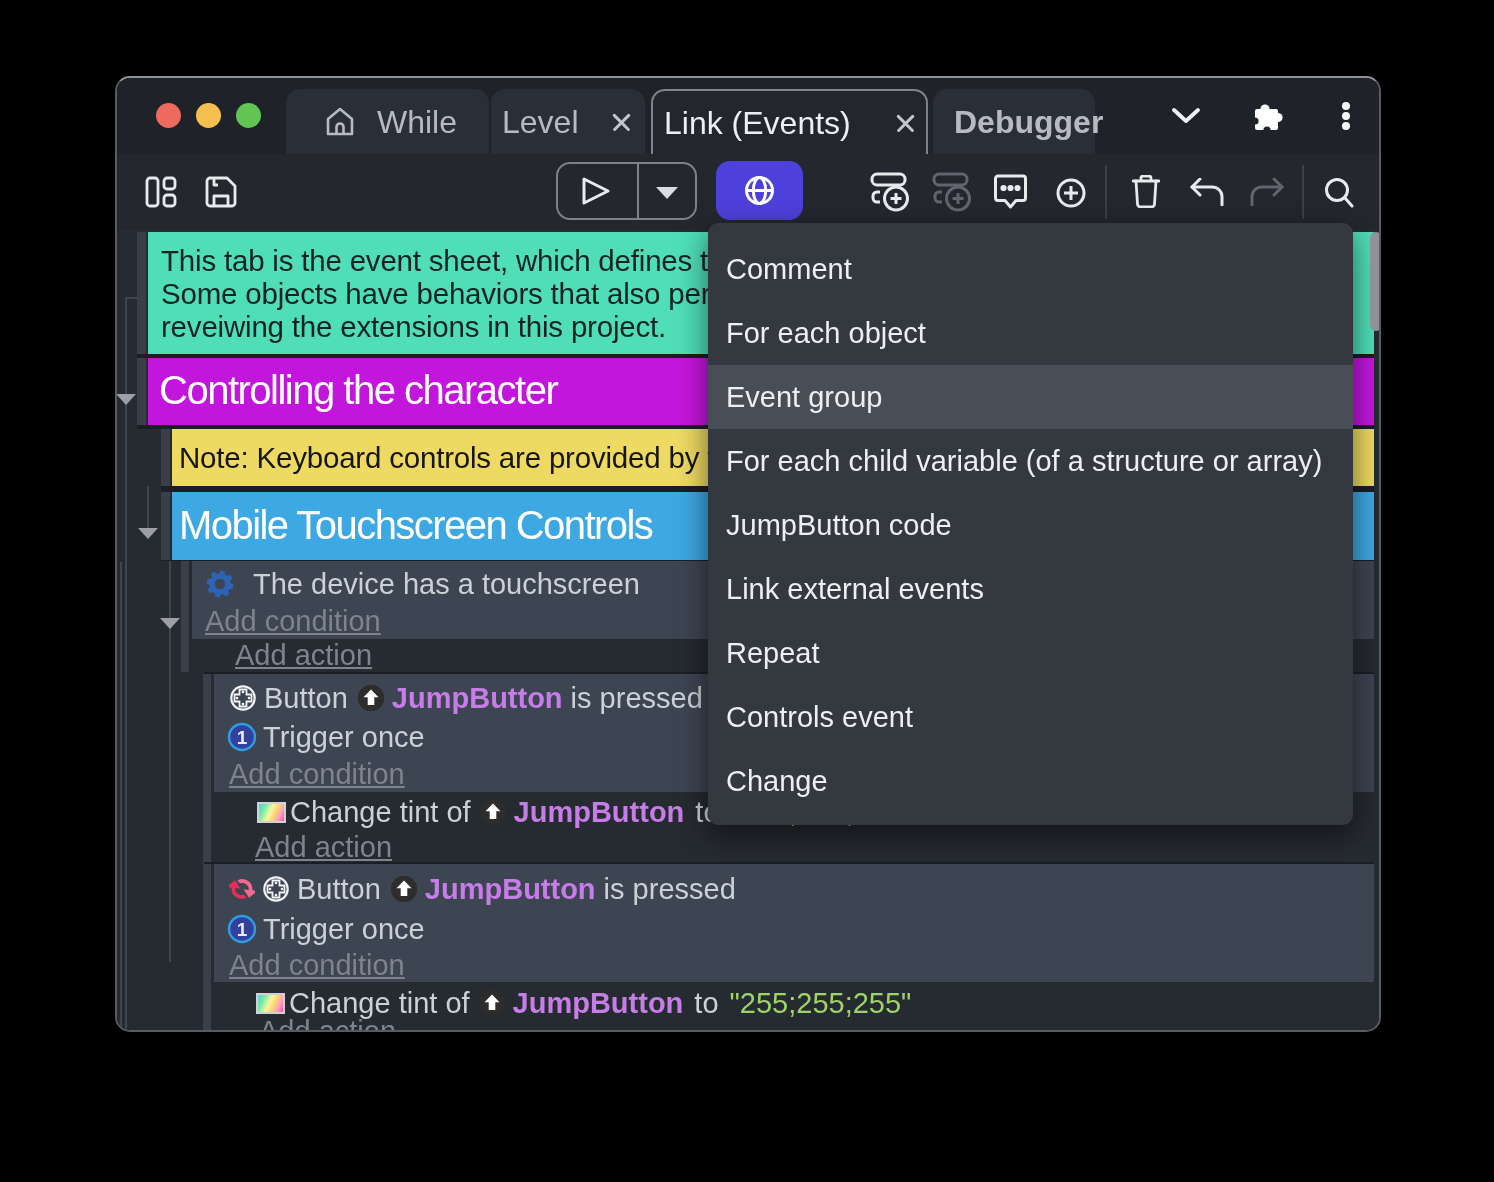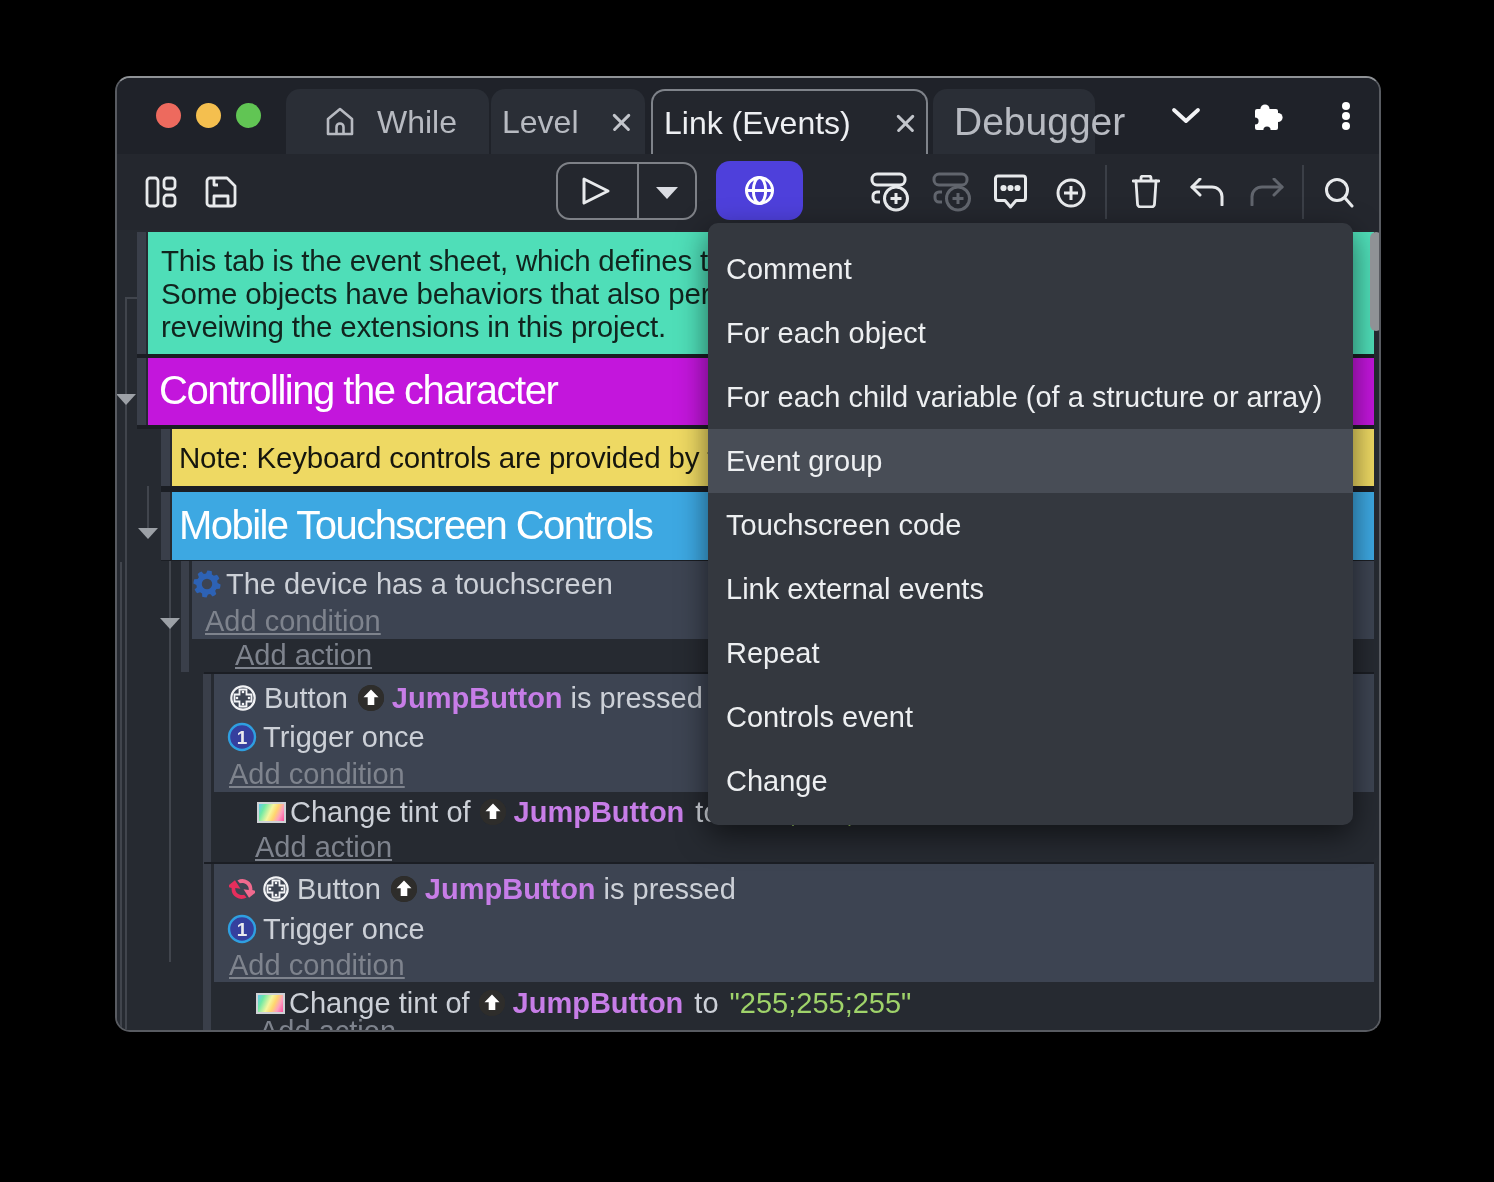--- a/index.html
+++ b/index.html
@@ -77,21 +77,21 @@
     reveiwing the extensions in this project.
   </div>
   <div class="blk" style="left:31px;top:280px;width:1226px;height:67px;background:#c316dc;color:#fff;
        font-size:40px;letter-spacing:-1.5px;line-height:65px;padding-left:11px;">Controlling the character</div>
   <div class="blk" style="left:55px;top:351px;width:1202px;height:57px;background:#eed963;color:#15160e;
        font-size:29.5px;letter-spacing:-0.2px;line-height:57px;padding-left:7px;">Note: Keyboard controls are provided by the Platform behavior</div>
   <div class="blk" style="left:55px;top:414px;width:1202px;height:68px;background:#3da8e2;color:#fff;
        font-size:40px;letter-spacing:-1.55px;line-height:66px;padding-left:7px;">Mobile Touchscreen Controls</div>
 
   <div class="blk" style="left:75px;top:483px;width:1182px;height:78px;background:#3d4452;"></div>
-  <div class="erow" style="left:76px;top:492px;height:28px;">
+  <div class="erow" style="left:89px;top:492px;height:28px;gap:14px;">
     <svg width="28" height="28" viewBox="0 0 28 28">
         <path fill="#2d62b5" fill-rule="evenodd" d="M14.43 0.41A13.6 13.6 0 0 1 18.81 1.28L18.91 4.60A10.6 10.6 0 0 1 20.80 5.87L23.91 4.69A13.6 13.6 0 0 1 26.40 8.40L24.11 10.83A10.6 10.6 0 0 1 24.56 13.06L27.59 14.43A13.6 13.6 0 0 1 26.72 18.81L23.40 18.91A10.6 10.6 0 0 1 22.13 20.80L23.31 23.91A13.6 13.6 0 0 1 19.60 26.40L17.17 24.11A10.6 10.6 0 0 1 14.94 24.56L13.57 27.59A13.6 13.6 0 0 1 9.19 26.72L9.09 23.40A10.6 10.6 0 0 1 7.20 22.13L4.09 23.31A13.6 13.6 0 0 1 1.60 19.60L3.89 17.17A10.6 10.6 0 0 1 3.44 14.94L0.41 13.57A13.6 13.6 0 0 1 1.28 9.19L4.60 9.09A10.6 10.6 0 0 1 5.87 7.20L4.69 4.09A13.6 13.6 0 0 1 8.40 1.60L10.83 3.89A10.6 10.6 0 0 1 13.06 3.44ZM19.20 14.00 A5.2 5.2 0 1 0 8.80 14.00 A5.2 5.2 0 1 0 19.20 14.00 Z"></path>
       </svg>
     <span style="margin-left:5px;">The device has a touchscreen</span>
   </div>
   <div class="erow dim" style="left:88px;top:529px;height:28px;">Add condition</div>
   <div class="erow dim" style="left:118px;top:563px;height:28px;">Add action</div>
 
   <div class="blk" style="left:97px;top:596px;width:1160px;height:118px;background:#3d4452;"></div>
   <div class="erow" style="left:113px;top:606px;height:28px;">
@@ -203,21 +203,21 @@
     </div>
     <div class="tab" id="tab-level" style="left:374px;width:154px;">
       <span class="lbl" style="left:11px;">Level</span>
       <div class="closex" style="left:119px;"></div>
     </div>
     <div class="tab" id="tab-active" style="left:534px;width:277px;">
       <span class="lbl" style="left:11px;">Link (Events)</span>
       <div class="closex" style="left:241px;"></div>
     </div>
     <div class="tab" id="tab-debug" style="left:816px;width:162px;">
-      <span class="lbl" style="left:21px;font-size:39px;">Debugger</span>
+      <span class="lbl" style="left:21px;font-size:32px;font-weight:bold;">Debugger</span>
     </div>
 
     <svg class="abs" style="left:1051px;top:26px;" width="36" height="24" viewBox="0 0 36 24" fill="none" stroke="#f2f3f5" stroke-width="3.8" stroke-linecap="round" stroke-linejoin="round">
         <path d="M6 6 L18 17 L30 6"></path>
       </svg>
     <svg class="abs" style="left:1133px;top:22px;" width="34" height="34" viewBox="0 0 34 34">
         <g>
           <rect x="5" y="9" width="23" height="21" rx="2" fill="#fff"></rect>
           <circle cx="15" cy="9" r="4.6" fill="#fff"></circle>
           <circle cx="28" cy="17.5" r="4.6" fill="#fff"></circle>
@@ -290,21 +290,21 @@
     </svg>
   <div class="tsep" style="left:1185px;"></div>
   <svg class="abs" style="left:1207px;top:99px;" width="30" height="31" viewBox="0 0 30 31" fill="none" stroke="#e8eaec" stroke-width="3" stroke-linecap="round">
       <circle cx="13" cy="13" r="10.5"></circle>
       <path d="M21 21 L28 29"></path>
     </svg>
 
   <div id="menu">
     <div class="mi">Comment</div>
     <div class="mi">For each object</div>
+    <div class="mi hl">Event group</div>
     <div class="mi">For each child variable (of a structure or array)</div>
-    <div class="mi hl">Event group</div>
-    <div class="mi">Touchscreen code</div>
+    <div class="mi">JumpButton code</div>
     <div class="mi">Link external events</div>
     <div class="mi">Repeat</div>
     <div class="mi">Controls event</div>
     <div class="mi">Change</div>
   </div>
 </div>
 
 </body></html>

